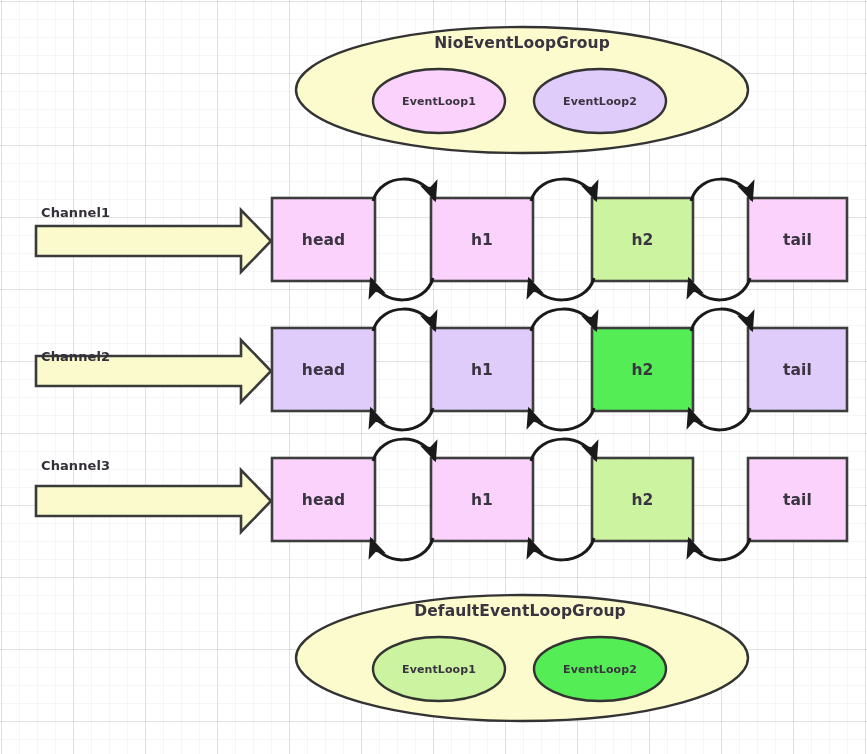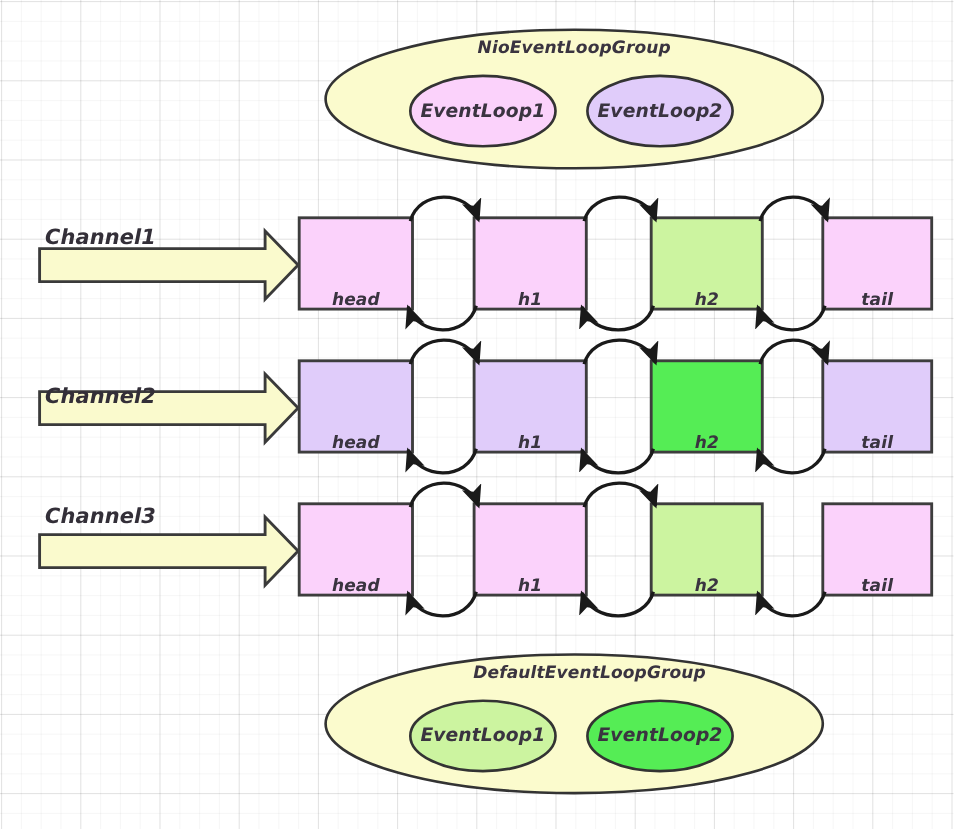--- a/index.html
+++ b/index.html
@@ -21,53 +21,51 @@
       linear-gradient(to right,  rgba(0,0,0,0.085) 1px, transparent 1px),
       linear-gradient(to bottom, rgba(0,0,0,0.085) 1px, transparent 1px),
       linear-gradient(to right,  rgba(0,0,0,0.035) 1px, transparent 1px),
       linear-gradient(to bottom, rgba(0,0,0,0.035) 1px, transparent 1px);
     background-size:
       72px 72px,
       72px 72px,
       18px 18px,
       18px 18px;
     background-position: 1px 1px, 1px 1px, 1px 1px, 1px 1px;
-    font-style: italic;
   }
   #vector {
     position: absolute;
     left: 0;
     top: 0;
     width: 867px;
     height: 754px;
   }
   .lbl {
     position: absolute;
     white-space: nowrap;
     color: #3a3440;
     font-weight: bold;
     pointer-events: none;
     letter-spacing: 0.1px;
   }
   .box-lbl {
     font-size: 15.5px;
     transform: translate(-50%, -50%);
-    margin-top: 32px;
   }
   .chan-lbl {
-    font-size: 19px;
+    font-size: 13px;
     font-weight: bold;
     color: #332f38;
   }
   .group-lbl {
     font-size: 15.5px;
     transform: translate(-50%, -50%);
   }
   .loop-lbl {
-    font-size: 17px;
+    font-size: 11px;
     transform: translate(-50%, -50%);
   }
 </style>
 </head>
 <body>
 
 <div id="canvas">
   <svg id="vector" viewBox="0 0 867 754" xmlns="http://www.w3.org/2000/svg">
     <defs>
       <marker id="arrowhead" markerWidth="9" markerHeight="9" refX="6.2" refY="3.1" orient="auto" markerUnits="strokeWidth">
@@ -124,21 +122,21 @@
           <path d="M 531 461 C 539 432, 586 432, 596 460" fill="none" stroke="#1a1a1a" stroke-width="3" marker-end="url(#arrowhead)"></path>
           <path d="M 594 538 C 586 567, 539 567, 529 539" fill="none" stroke="#1a1a1a" stroke-width="3" marker-end="url(#arrowhead)"></path>
           <path d="M 750 538 C 742 567, 699 567, 689 539" fill="none" stroke="#1a1a1a" stroke-width="3" marker-end="url(#arrowhead)"></path>
         </g>
       </g>
   </svg>
   <div id="labels">
       <div class="lbl group-lbl" style="left: 522px; top: 43px;">NioEventLoopGroup</div>
       <div class="lbl loop-lbl" style="left: 439px; top: 101px;">EventLoop1</div>
       <div class="lbl loop-lbl" style="left: 600px; top: 101px;">EventLoop2</div>
-      <div class="lbl group-lbl" style="left: 536px; top: 611px;">DefaultEventLoopGroup</div>
+      <div class="lbl group-lbl" style="left: 520px; top: 611px;">DefaultEventLoopGroup</div>
       <div class="lbl loop-lbl" style="left: 439px; top: 669px;">EventLoop1</div>
       <div class="lbl loop-lbl" style="left: 600px; top: 669px;">EventLoop2</div>
       <div class="lbl box-lbl" style="left: 323.5px; top: 239.5px;">head</div>
       <div class="lbl box-lbl" style="left: 482px; top: 239.5px;">h1</div>
       <div class="lbl box-lbl" style="left: 642.5px; top: 239.5px;">h2</div>
       <div class="lbl box-lbl" style="left: 797.5px; top: 239.5px;">tail</div>
       <div class="lbl chan-lbl" style="left: 41px; top: 205px; transform: none;">Channel1</div>
       <div class="lbl box-lbl" style="left: 323.5px; top: 369.5px;">head</div>
       <div class="lbl box-lbl" style="left: 482px; top: 369.5px;">h1</div>
       <div class="lbl box-lbl" style="left: 642.5px; top: 369.5px;">h2</div>

